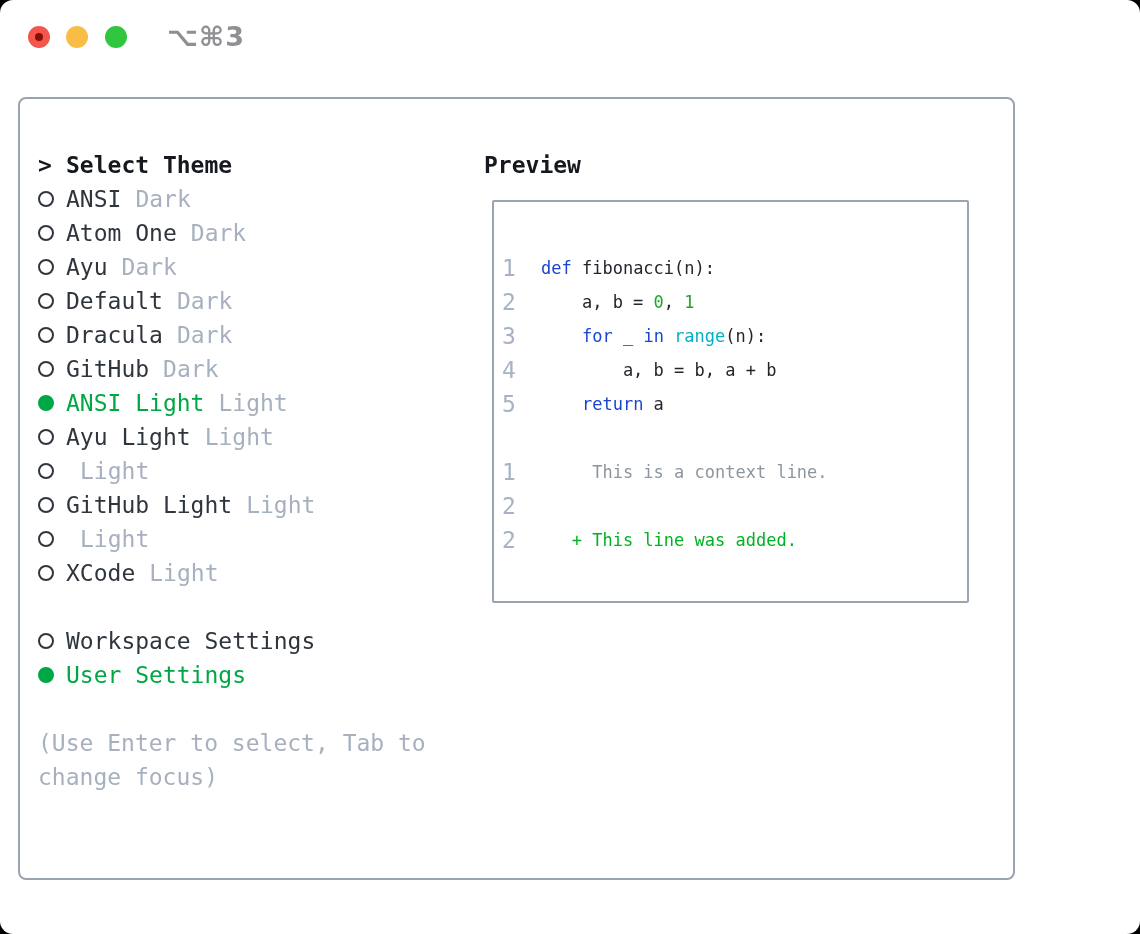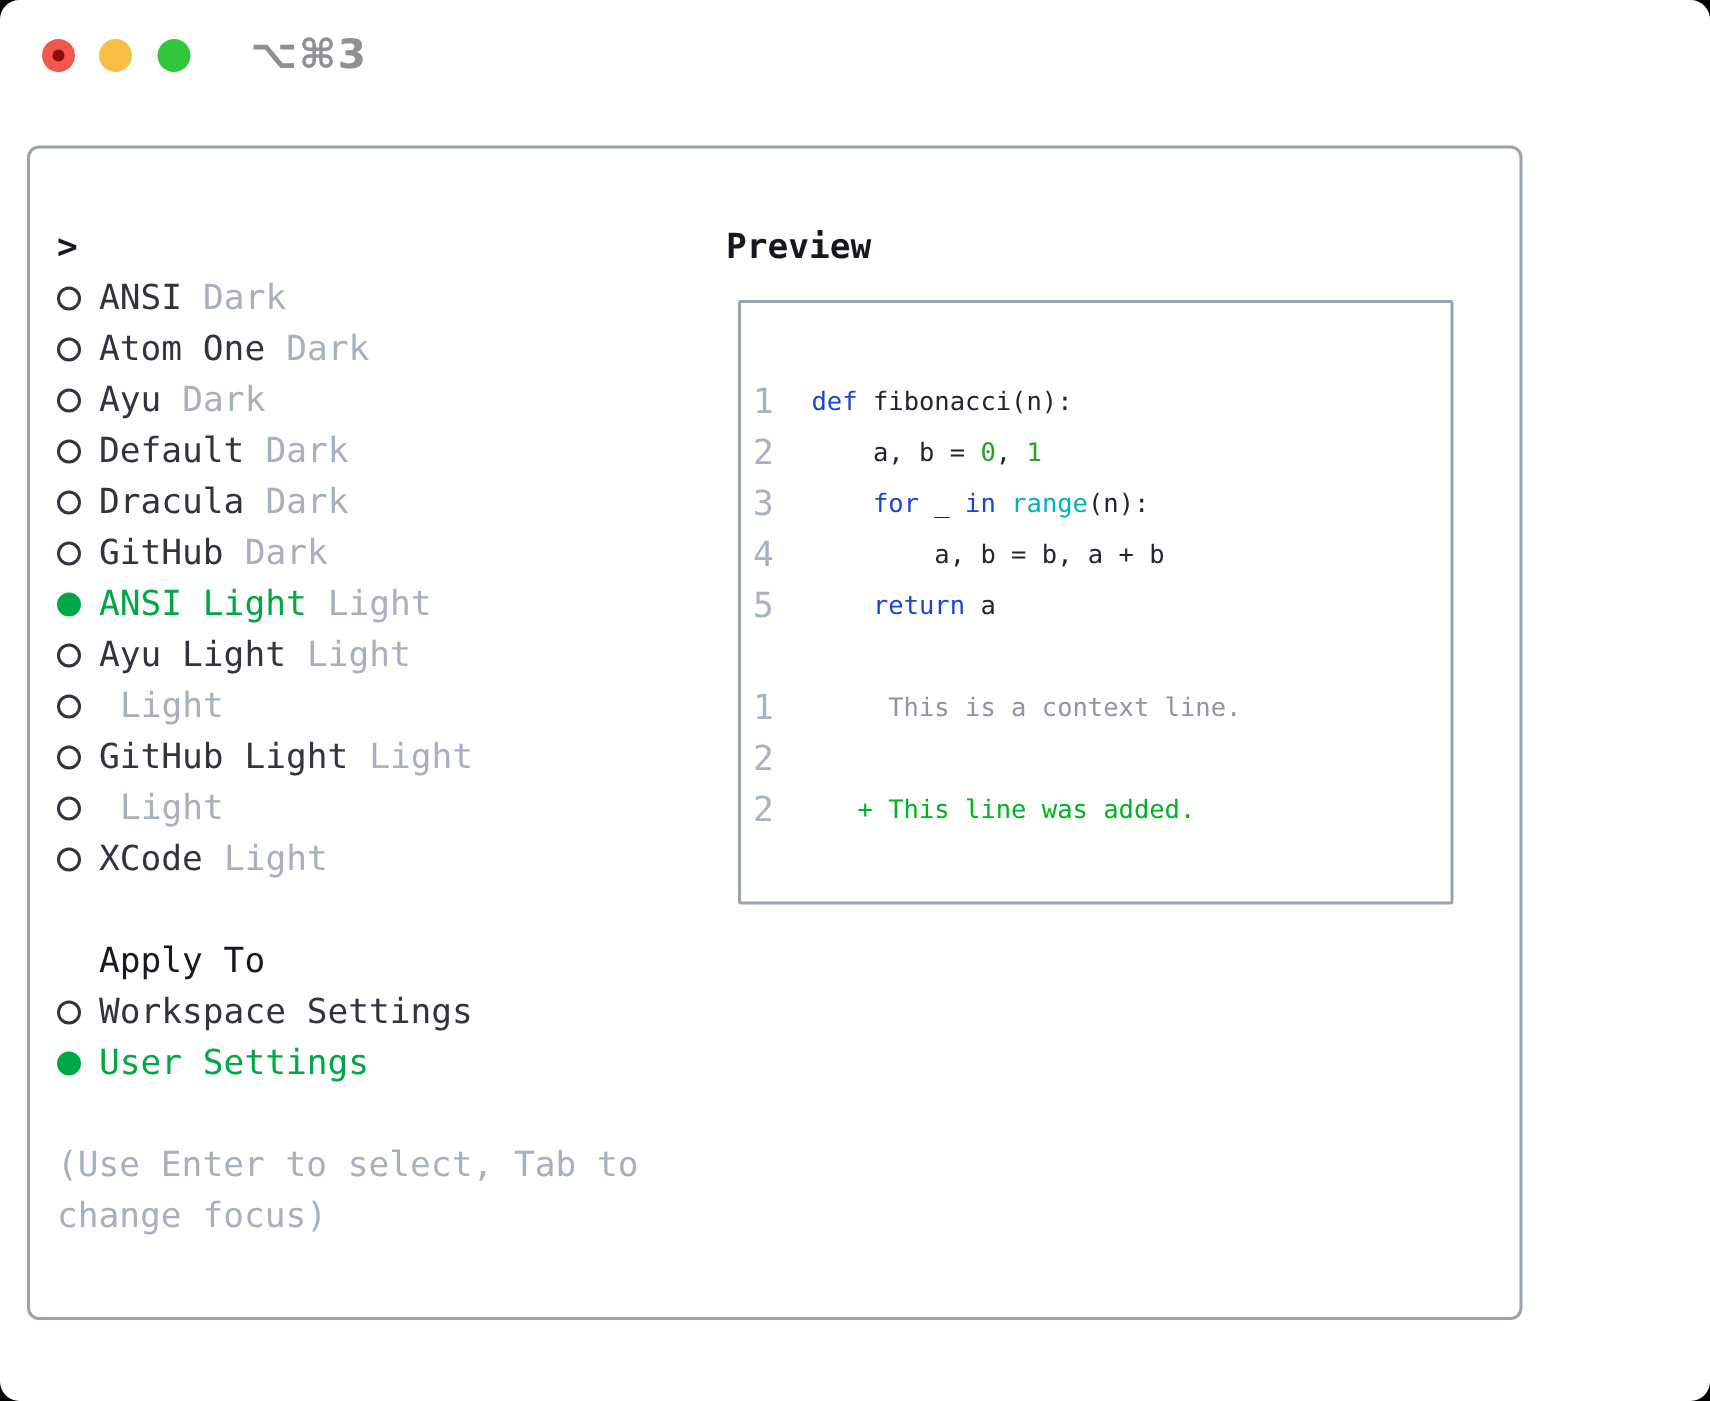--- a/index.html
+++ b/index.html
@@ -100,20 +100,21 @@
     <div class="tl max"></div>
     <div class="win-title">⌥⌘3</div>
   </div>
 
   <div class="panel">
     <div class="left-col">
       <div class="row">
         <span class="marker">
             <span class="caret txt">&gt;</span>
           </span>
+        <span class="txt heading">Select Theme</span>
       </div>
 
       <div id="theme-list">
           <div class="row">
             <span class="marker">
               <span class="radio"></span>
             </span>
             <span class="txt name">ANSI</span>
             <span class="txt variant">Dark</span>
           </div>
@@ -189,24 +190,20 @@
             <span class="marker">
               <span class="radio"></span>
             </span>
             <span class="txt name">XCode</span>
             <span class="txt variant">Light</span>
           </div>
         </div>
 
       <div class="row"></div>
 
-      <div class="row">
-        <span class="marker"></span>
-        <span class="txt subheading">Apply To</span>
-      </div>
 
       <div id="apply-list">
           <div class="row">
             <span class="marker">
               <span class="radio"></span>
             </span>
             <span class="txt name">Workspace Settings</span>
           </div>
           <div class="row">
             <span class="marker">

